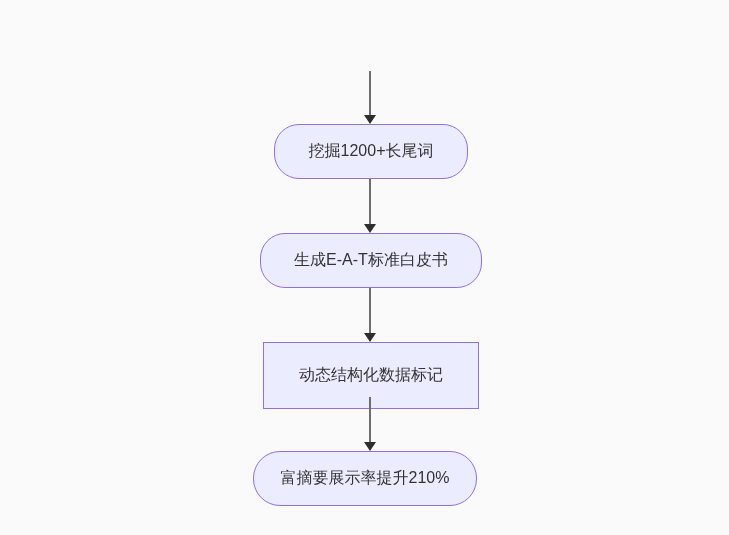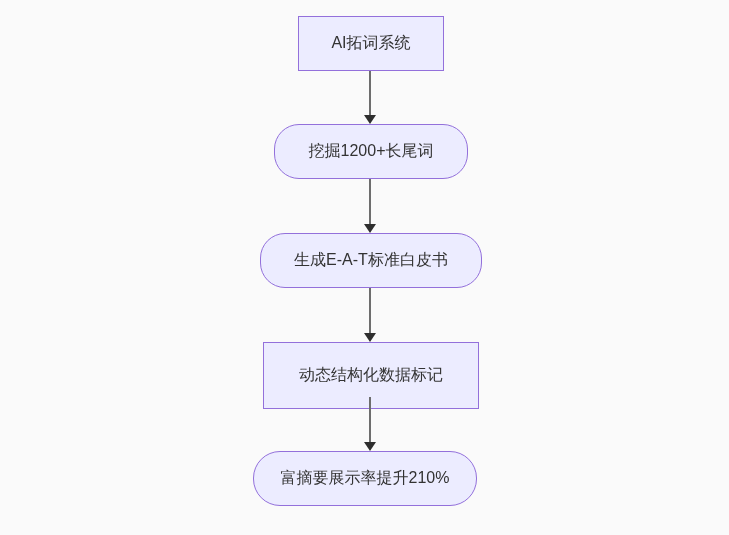--- a/index.html
+++ b/index.html
@@ -64,23 +64,20 @@
   .edge-2 { top: 179px; height: 54px; }
   .edge-3 { top: 288px; height: 54px; }
   .edge-4 { top: 397px; height: 54px; }
   .edge .line { height: calc(100% - 8px); }
 </style>
 </head>
 <body>
 
 <div class="flowchart">
 
-  <div class="node node-1">
-    <span>AI拓词系统</span>
-  </div>
 
   <div class="edge edge-1">
     <div class="line"></div>
     <div class="arrowhead"></div>
   </div>
 
   <div class="node node-2">
     <span>挖掘1200+长尾词</span>
   </div>
 

